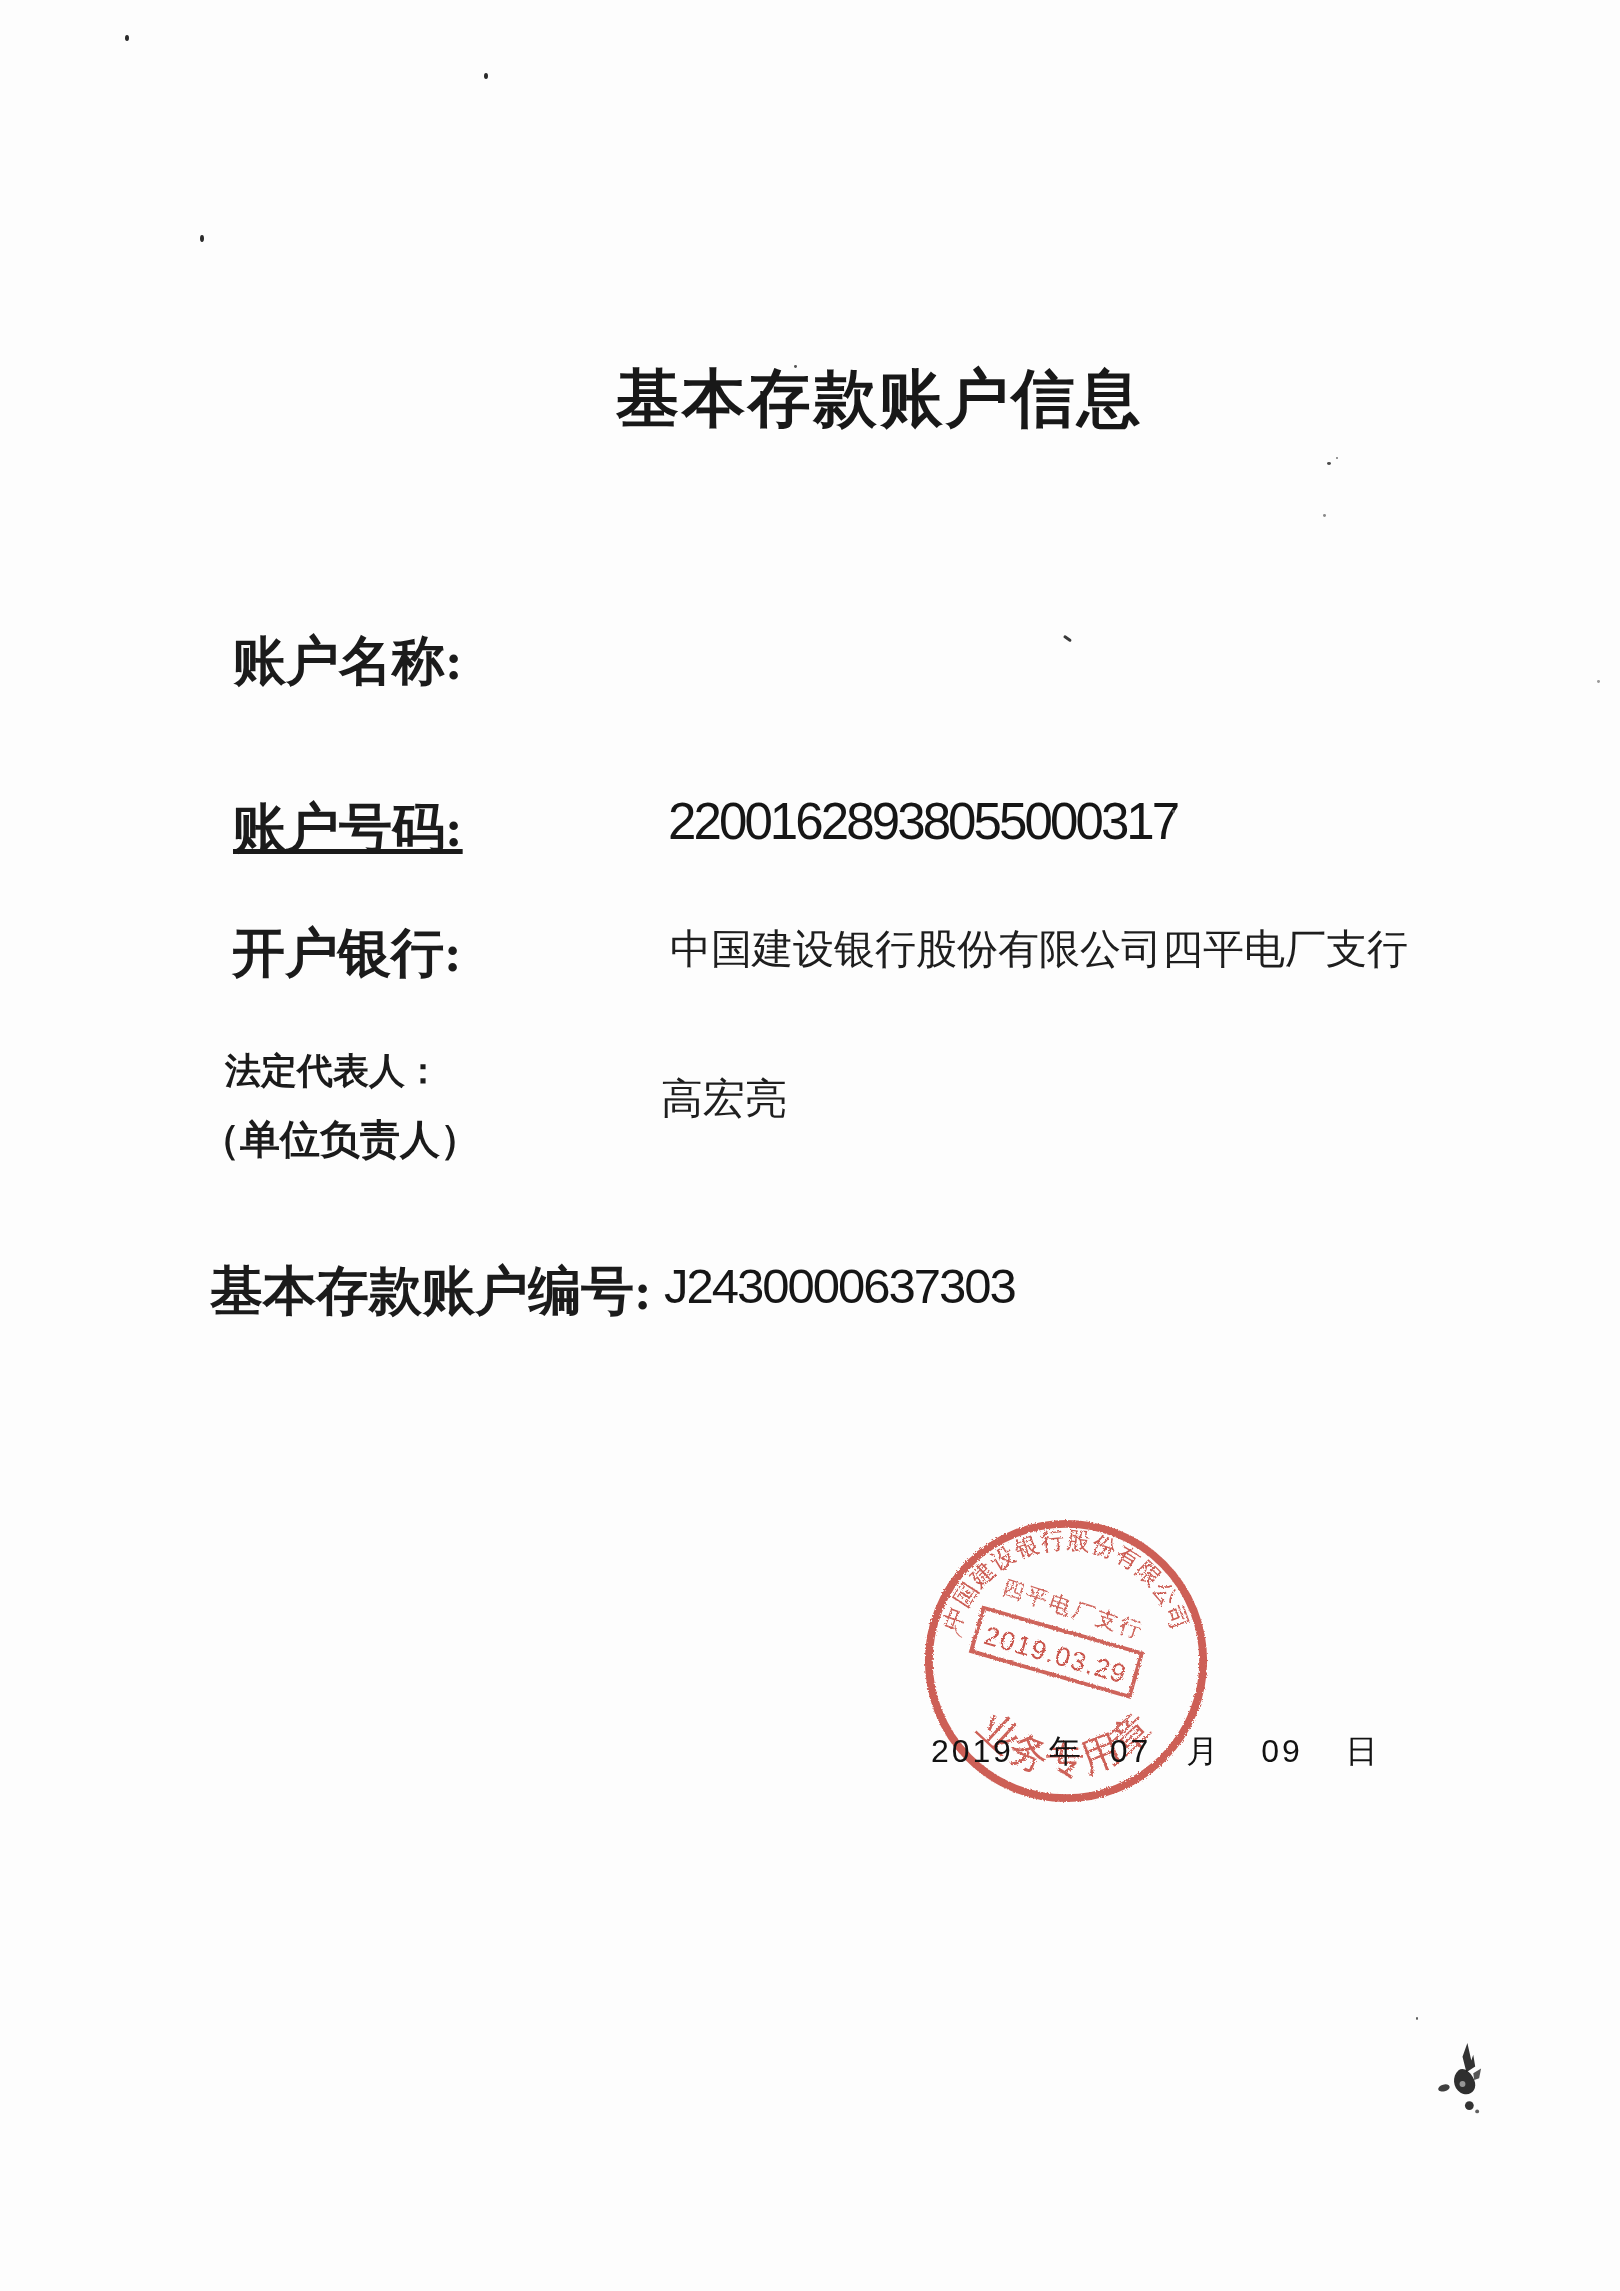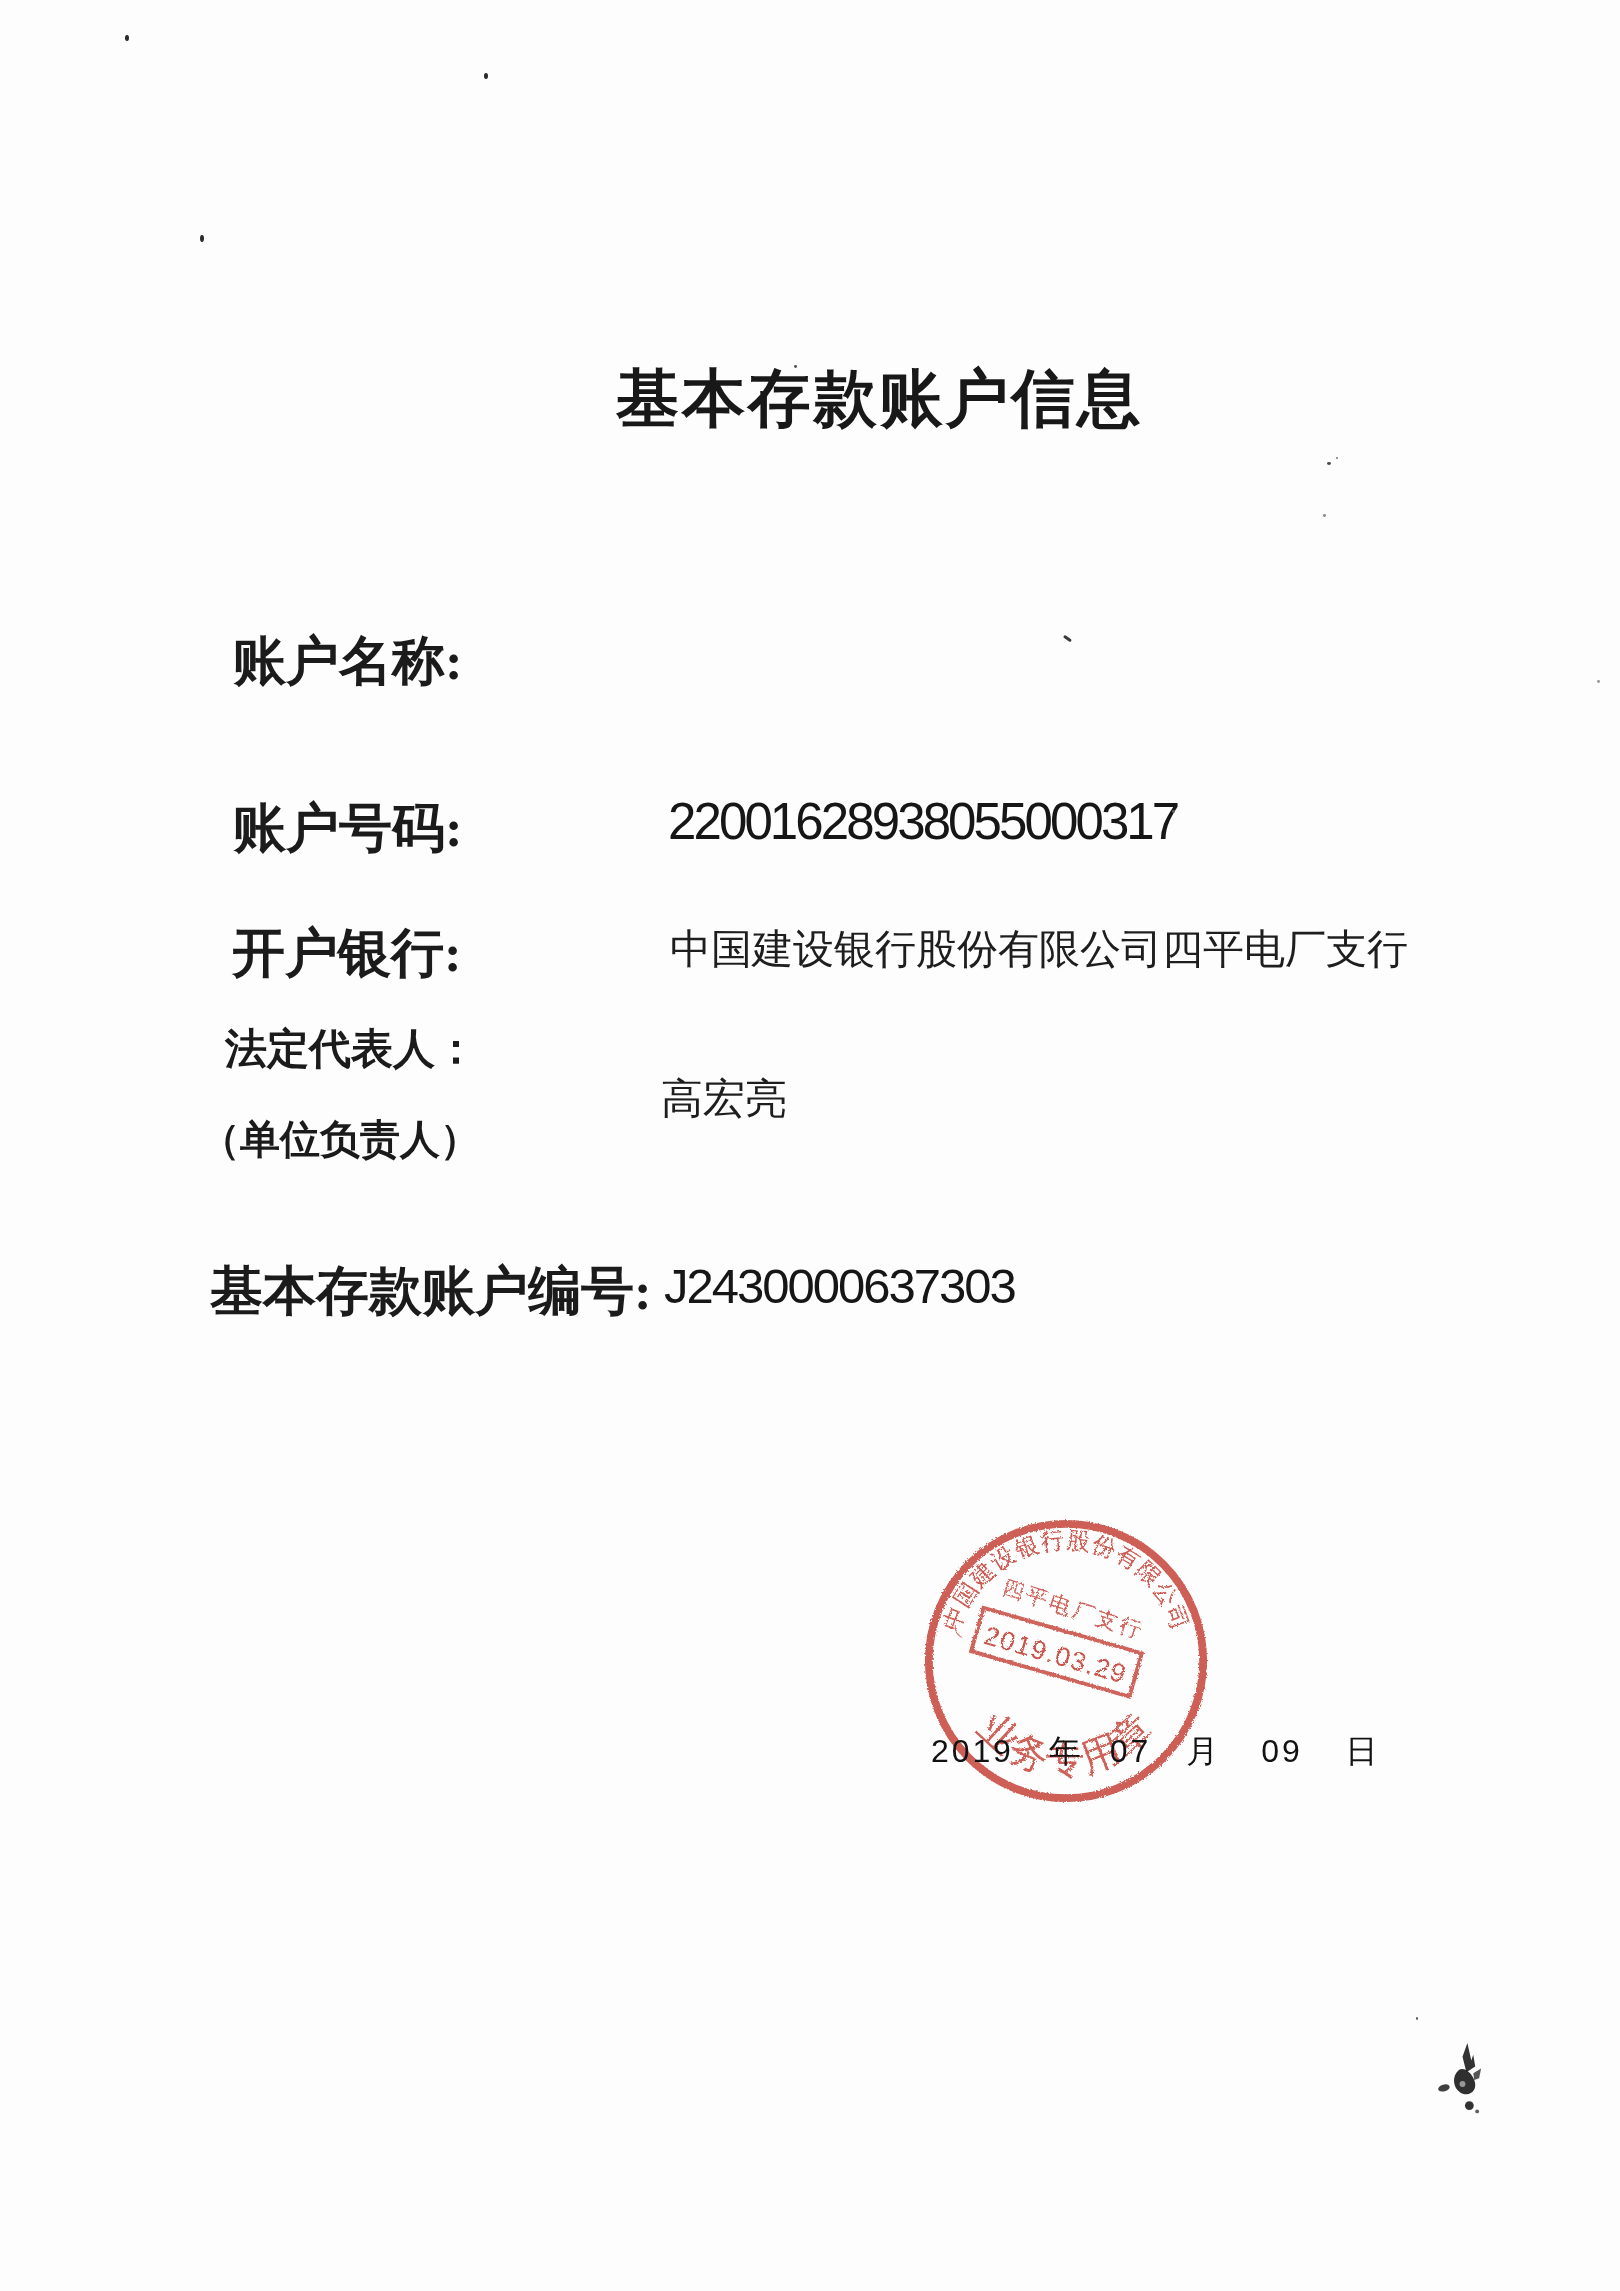--- a/index.html
+++ b/index.html
@@ -44,27 +44,27 @@
 </style>
 </head>
 <body>
 
 <div class="page">
 
   <div class="abs doc-title" style="left:616px;top:372px;font-family:Liberation Mono, monospace;">基本存款账户信息</div>
 
   <div class="abs field-label" style="left:233px;top:635px;">账户名称:</div>
 
-  <div class="abs field-label" style="left:233px;top:802px;">账户号码:</div>
+  <div class="abs field-label" style="left:233px;top:802px;text-decoration:underline;">账户号码:</div>
   <div class="abs field-value-num" style="left:668px;top:796px;">22001628938055000317</div>
 
   <div class="abs field-label" style="left:232px;top:927px;">开户银行:</div>
   <div class="abs field-value-cjk" style="left:670px;top:929px;font-size:41px;">中国建设银行股份有限公司四平电厂支行</div>
 
-  <div class="abs field-label" style="left:225px;top:1031px;font-size:42px;font-family:Liberation Mono, monospace;">法定代表人：</div>
+  <div class="abs field-label" style="left:225px;top:1053px;font-size:36px;">法定代表人：</div>
   <div class="abs field-value-cjk" style="left:661px;top:1078px;font-family:Liberation Serif, serif;">高宏亮</div>
   <div class="abs field-label" style="left:200px;top:1120px;font-size:40px;font-weight:700;">（单位负责人）</div>
 
   <div class="abs field-label" style="left:210px;top:1265px;">基本存款账户编号:</div>
   <div class="abs field-value-code" style="left:664px;top:1262px;">J2430000637303</div>
 
   <div class="stamp-wrap">
     <svg width="294" height="294" viewBox="0 0 300 300">
       <defs>
         <path id="arcTop" d="M 40 122 A 113 113 0 0 1 260 122" fill="none"></path>

